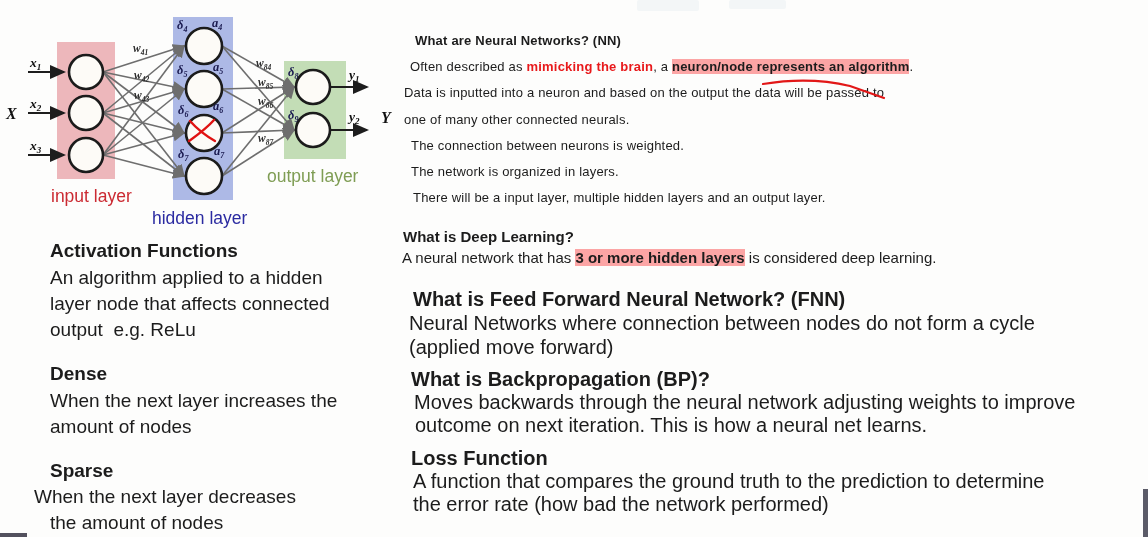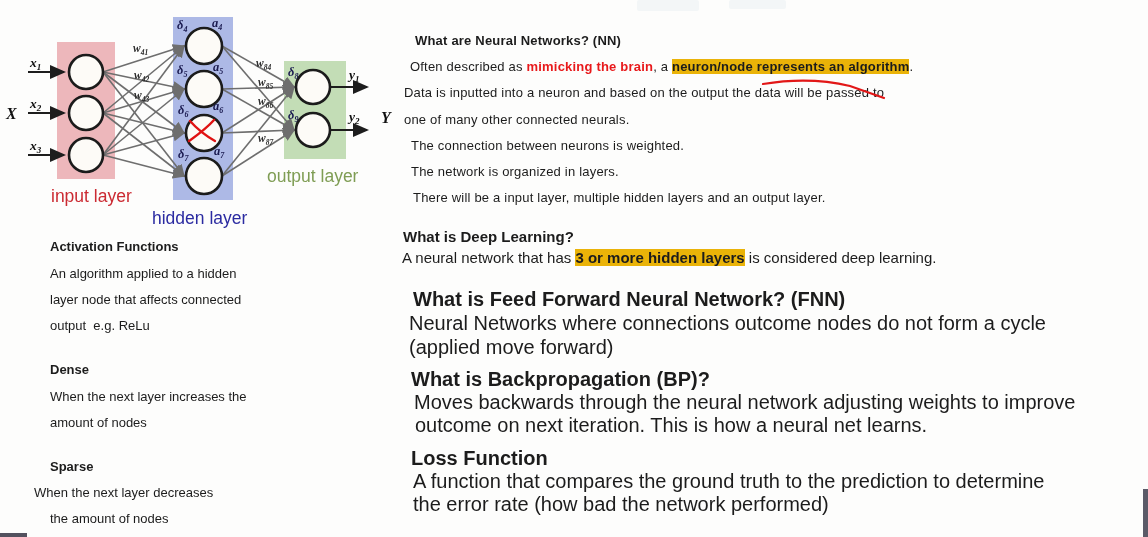--- a/index.html
+++ b/index.html
@@ -7,23 +7,23 @@
     width:1148px;height:537px;position:relative;overflow:hidden;
     background:#fdfdfc;color:#1c1c1c;
     font-family:"Liberation Sans",sans-serif;
   }
   .abs{position:absolute;}
   .line{position:absolute;white-space:pre;line-height:1.22;}
   .b{font-weight:bold;}
   .t17{font-size:13px;letter-spacing:.2px;}
   .t15{font-size:15px;}
   .t16{font-size:20px;}
-  .t19{font-size:13px;}
+  .t19{font-size:19px;}
   .red{color:#e8191b;font-weight:bold;}
-  .hl{background:#eab308;font-weight:bold;}
+  .hl{background:#fca5a5;font-weight:bold;}
   .faint{position:absolute;background:#f3f6f7;border-radius:2px;}
   #scrollbar{position:absolute;left:1143px;top:489px;width:5px;height:48px;background:#5b5b68;}
   #edgeart{position:absolute;left:0;top:533px;width:27px;height:4px;background:#53515e;}
   
   .xylab{font:bold italic 16px "Liberation Serif",serif;fill:#101010;}
   .mlab{font:bold italic 13.5px "Liberation Serif",serif;fill:#111;}
   .wlab{font:bold italic 11.5px "Liberation Serif",serif;fill:#2e2e2e;}
   .nlab{font:bold italic 12.5px "Liberation Serif",serif;fill:#1a1a50;}
   .llab{font-family:"Liberation Sans",sans-serif;font-size:17.5px;}
 </style>
@@ -148,21 +148,21 @@
   <div class="line t17" style="left:404px;top:85px">Data is inputted into a neuron and based on the output the data will be passed to</div>
   <div class="line t17" style="left:404px;top:112px">one of many other connected neurals.</div>
   <div class="line t17" style="left:411px;top:138px">The connection between neurons is weighted.</div>
   <div class="line t17" style="left:411px;top:164px">The network is organized in layers.</div>
   <div class="line t17" style="left:413px;top:190px">There will be a input layer, multiple hidden layers and an output layer.</div>
 
   <div class="line t15 b" style="left:403px;top:228px">What is Deep Learning?</div>
   <div class="line t15" style="left:402px;top:249px"><span>A neural network that has </span><span class="hl">3 or more hidden layers</span><span> is considered deep learning.</span></div>
 
   <div class="line t16 b" style="left:413px;top:287px">What is Feed Forward Neural Network? (FNN)</div>
-  <div class="line t16" style="left:409px;top:311px">Neural Networks where connections outcome nodes do not form a cycle</div>
+  <div class="line t16" style="left:409px;top:311px">Neural Networks where connection between nodes do not form a cycle</div>
   <div class="line t16" style="left:409px;top:335px">(applied move forward)</div>
 
   <div class="line t16 b" style="left:411px;top:367px">What is Backpropagation (BP)?</div>
   <div class="line t16" style="left:414px;top:390px">Moves backwards through the neural network adjusting weights to improve</div>
   <div class="line t16" style="left:415px;top:413px">outcome on next iteration. This is how a neural net learns.</div>
 
   <div class="line t16 b" style="left:411px;top:446px">Loss Function</div>
   <div class="line t16" style="left:413px;top:469px">A function that compares the ground truth to the prediction to determine</div>
   <div class="line t16" style="left:413px;top:492px">the error rate (how bad the network performed)</div>
 

